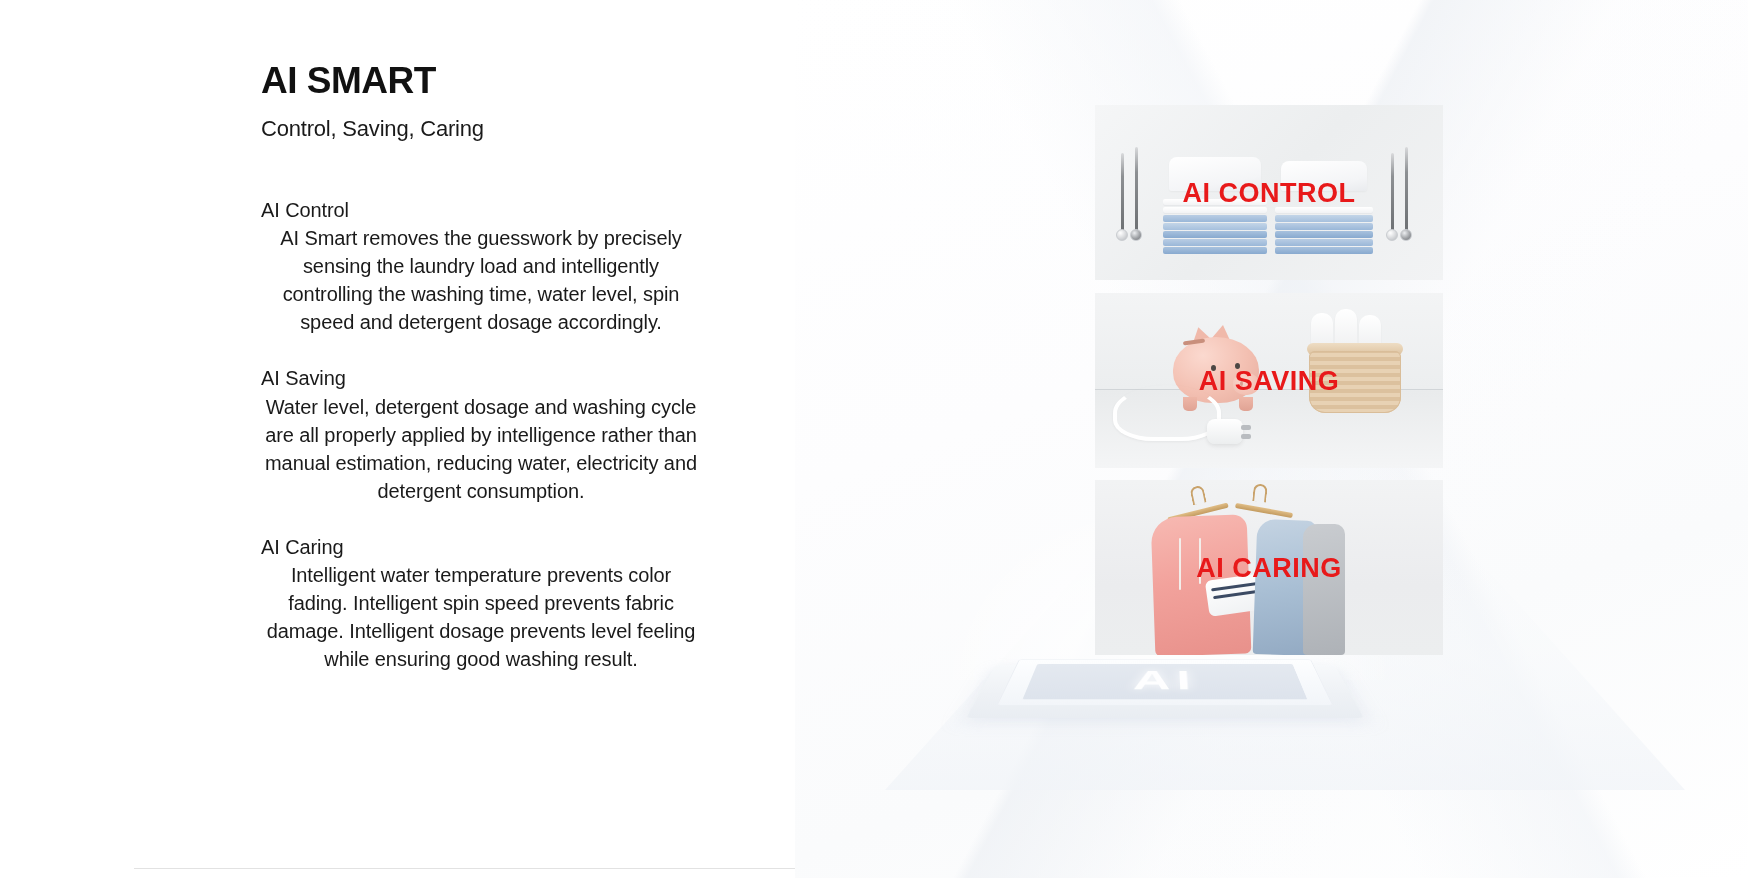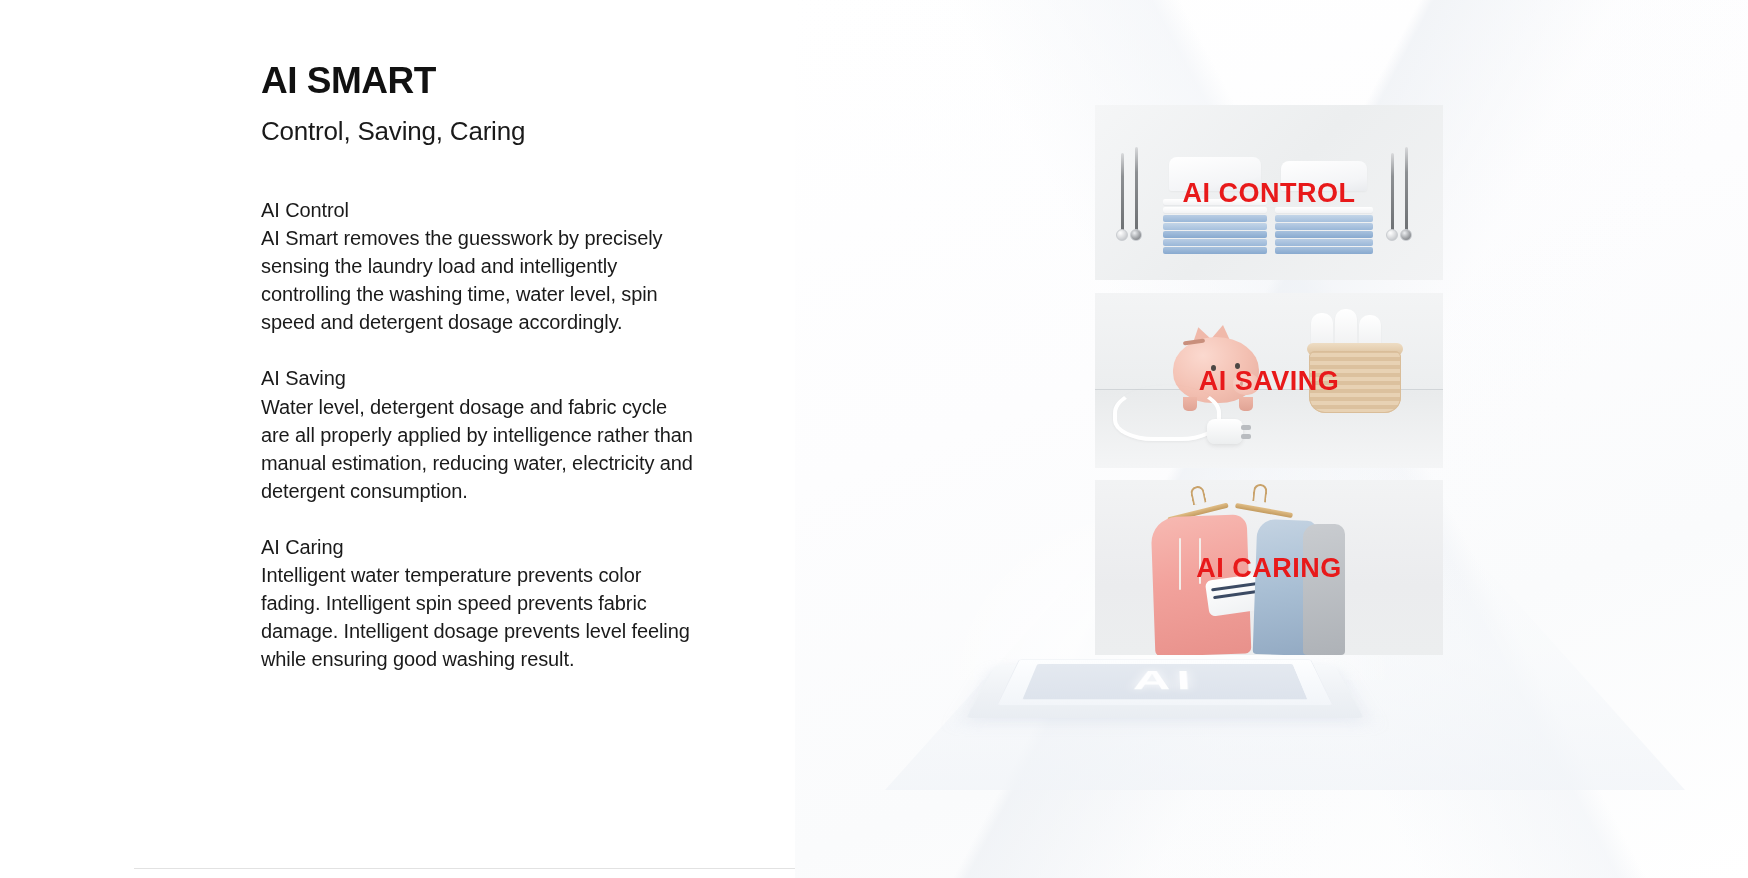--- a/index.html
+++ b/index.html
@@ -37,21 +37,21 @@
     font-weight: 700;
     letter-spacing: -0.5px;
     color: #111111;
     line-height: 1.15;
   }
 
   .subtitle {
     position: absolute;
     left: 237px;
     top: 116px;
-    font-size: 26px;
+    font-size: 22px;
     font-weight: 400;
     color: #1a1a1a;
     line-height: 1.2;
     letter-spacing: -0.2px;
   }
 
   .body-blocks {
     position: absolute;
     left: 237px;
     top: 196px;
@@ -69,20 +69,21 @@
     letter-spacing: -0.1px;
   }
 
   .block-body {
     font-size: 20px;
     font-weight: 400;
     color: #1a1a1a;
     line-height: 1.4;
     letter-spacing: -0.1px;
     white-space: pre-line;
+    text-align: center;
   }
 
   .divider {
     position: absolute;
     left: 110px;
     top: 868px;
     width: 682px;
     height: 1px;
     background: #e2e2e2;
   }
@@ -396,21 +397,21 @@
 
     <div class="body-blocks">
 
       <div class="block">
         <div class="block-heading">AI Control</div>
         <div class="block-body">AI Smart removes the guesswork by precisely sensing the laundry load and intelligently controlling the washing time, water level, spin speed and detergent dosage accordingly.</div>
       </div>
 
       <div class="block">
         <div class="block-heading">AI Saving</div>
-        <div class="block-body">Water level, detergent dosage and fabric cycle are all properly applied by intelligence rather than manual estimation, reducing water, electricity and detergent consumption.</div>
+        <div class="block-body">Water level, detergent dosage and washing cycle are all properly applied by intelligence rather than manual estimation, reducing water, electricity and detergent consumption.</div>
       </div>
 
       <div class="block">
         <div class="block-heading">AI Caring</div>
         <div class="block-body">Intelligent water temperature prevents color fading. Intelligent spin speed prevents fabric damage. Intelligent dosage prevents level feeling while ensuring good washing result.</div>
       </div>
 
     </div>
 
     <div class="divider"></div>

